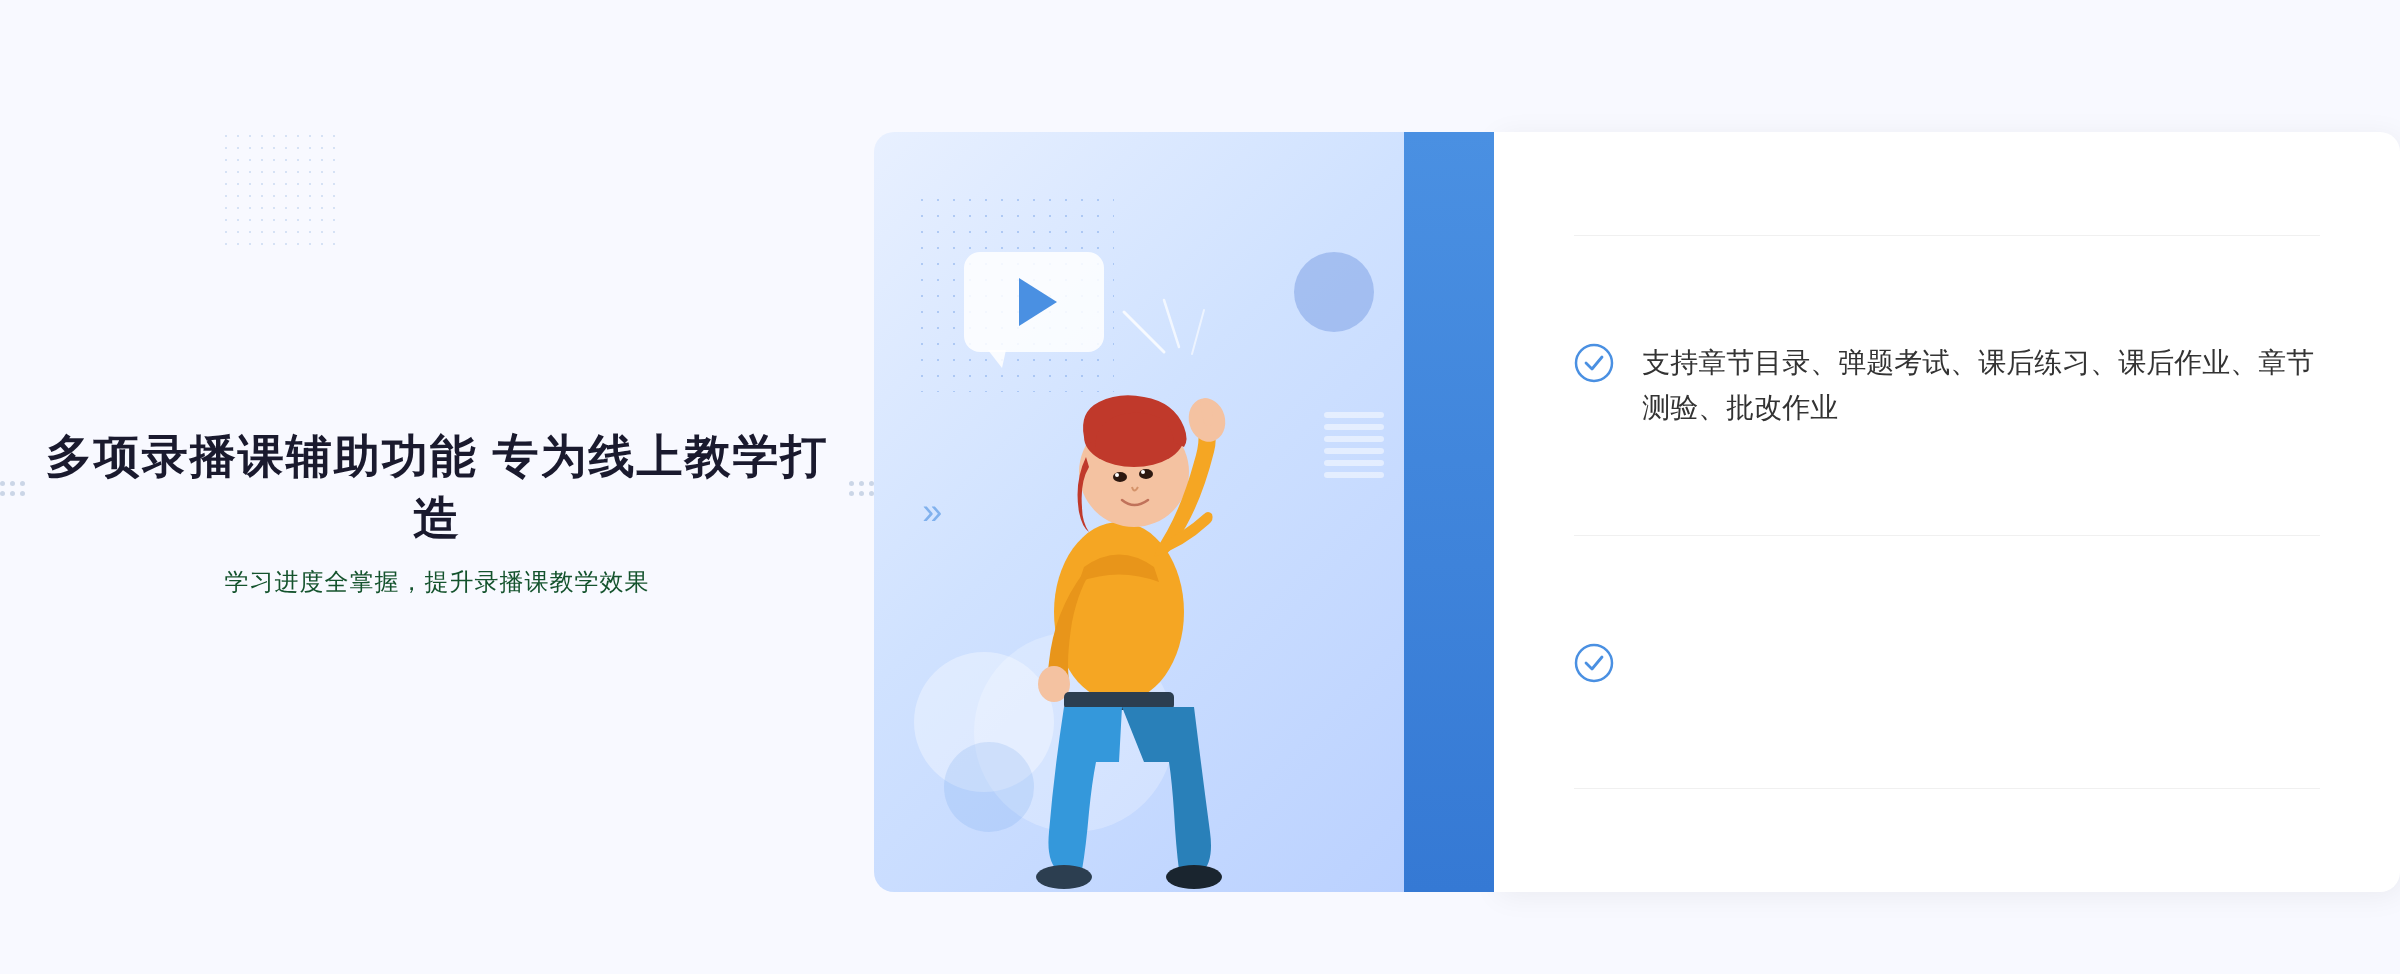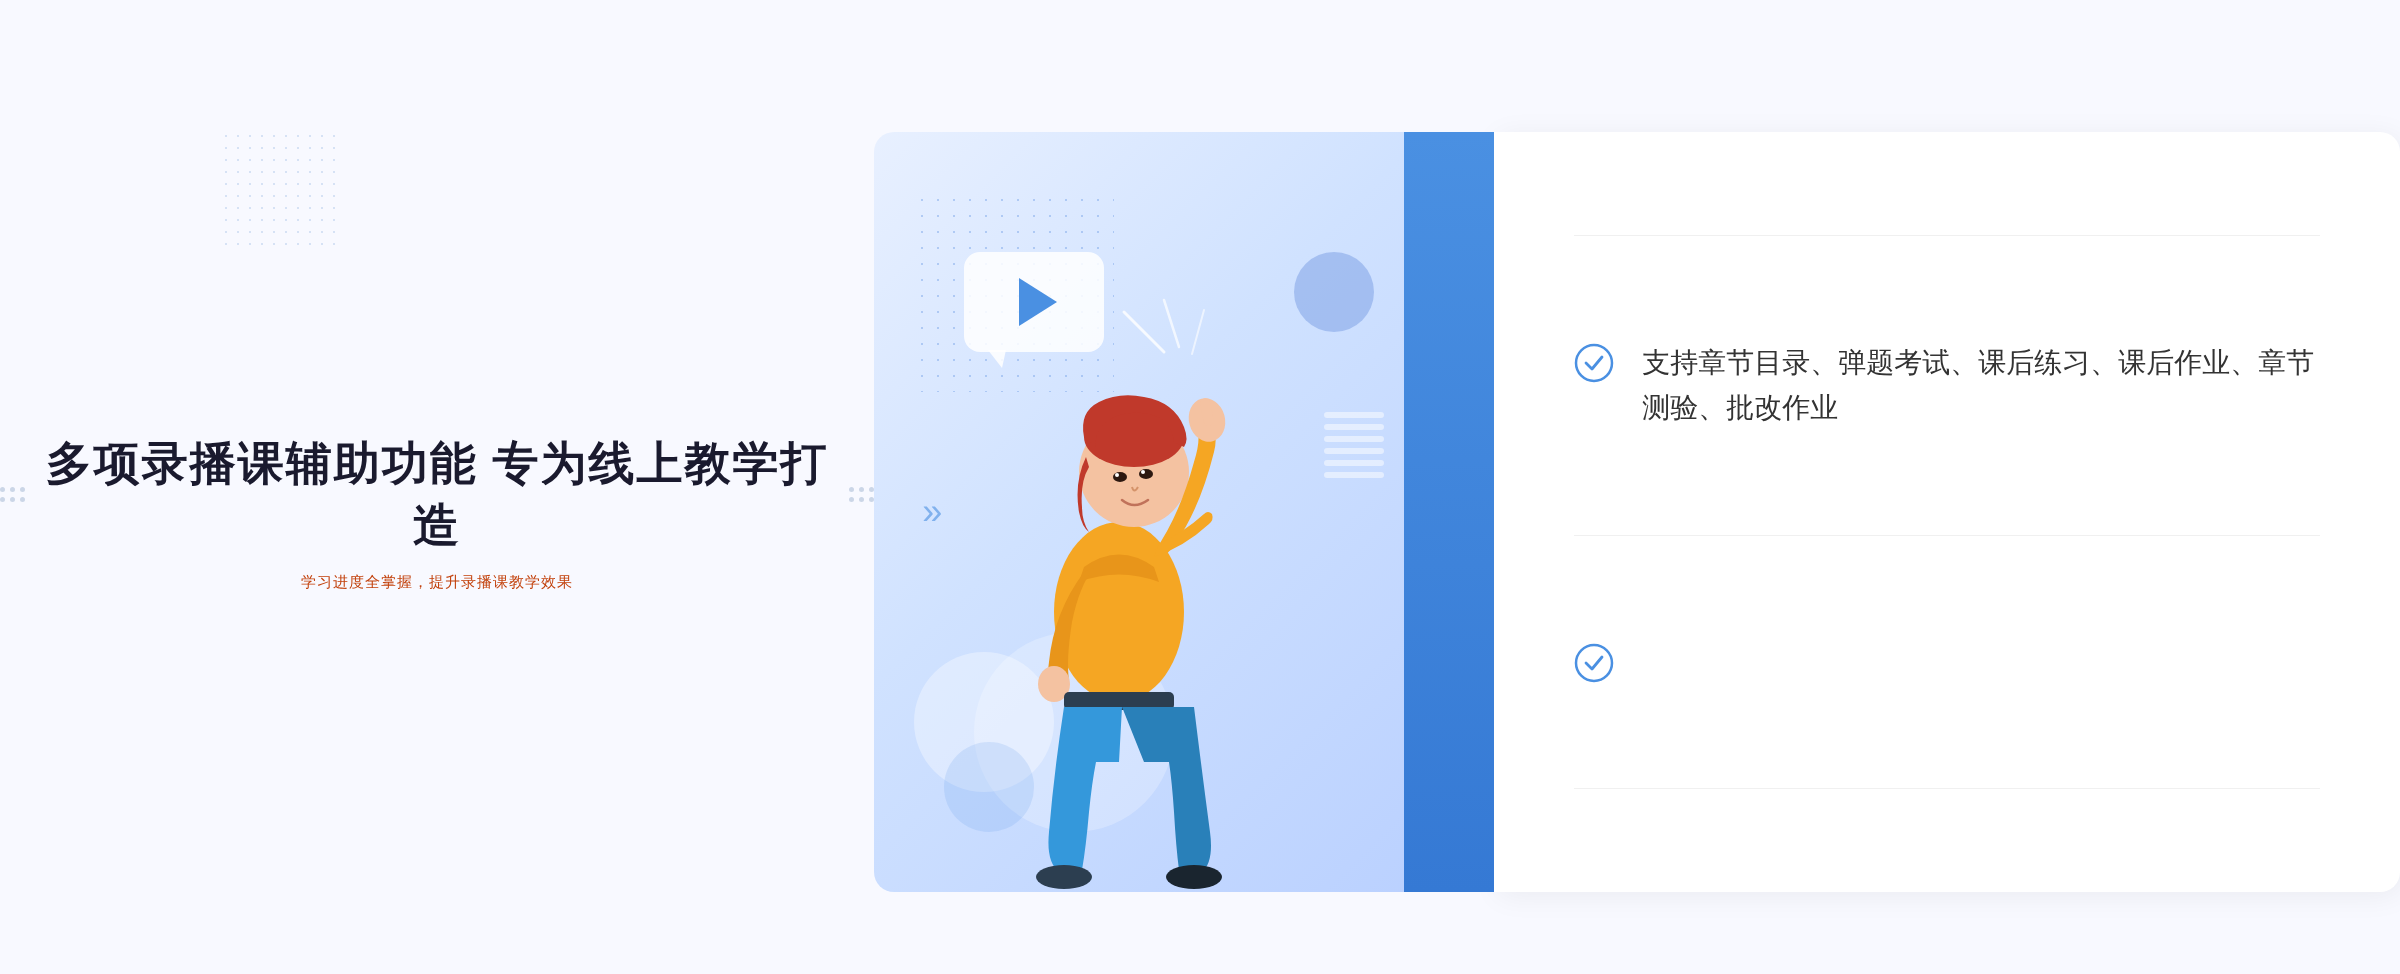--- a/index.html
+++ b/index.html
@@ -86,22 +86,22 @@
 
     .header-title {
       font-size: 46px;
       font-weight: 600;
       color: #1a1a2e;
       letter-spacing: 2px;
     }
 
     .header-subtitle {
       margin-top: 16px;
-      font-size: 15px;
-      color: #c2410c;
+      font-size: 24px;
+      color: #14532d;
       font-weight: 400;
       letter-spacing: 1px;
     }
 
     
     .main-content {
       margin-top: 50px;
       width: 1600px;
       height: 760px;
       display: flex;

